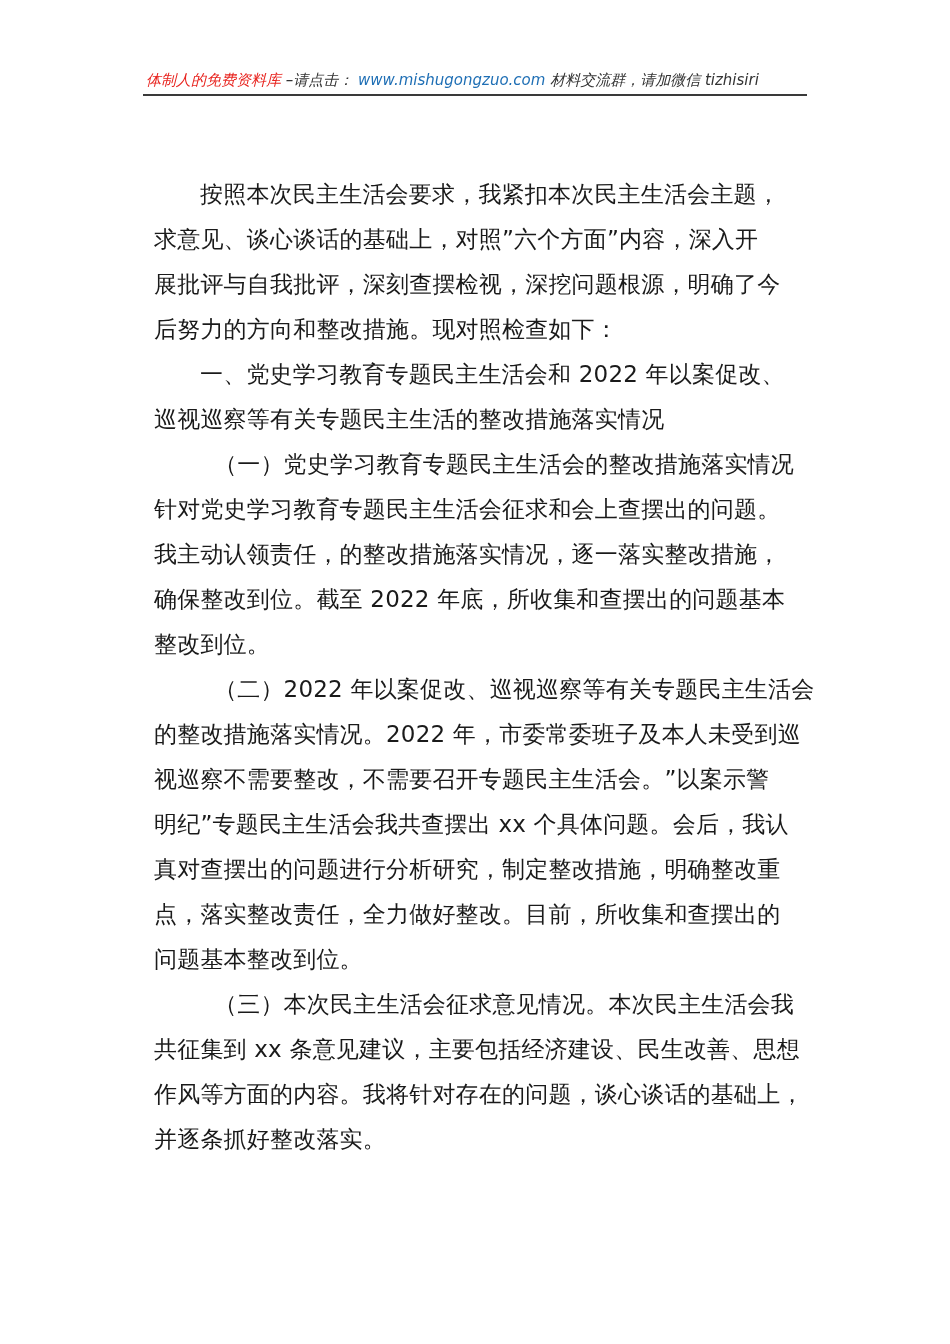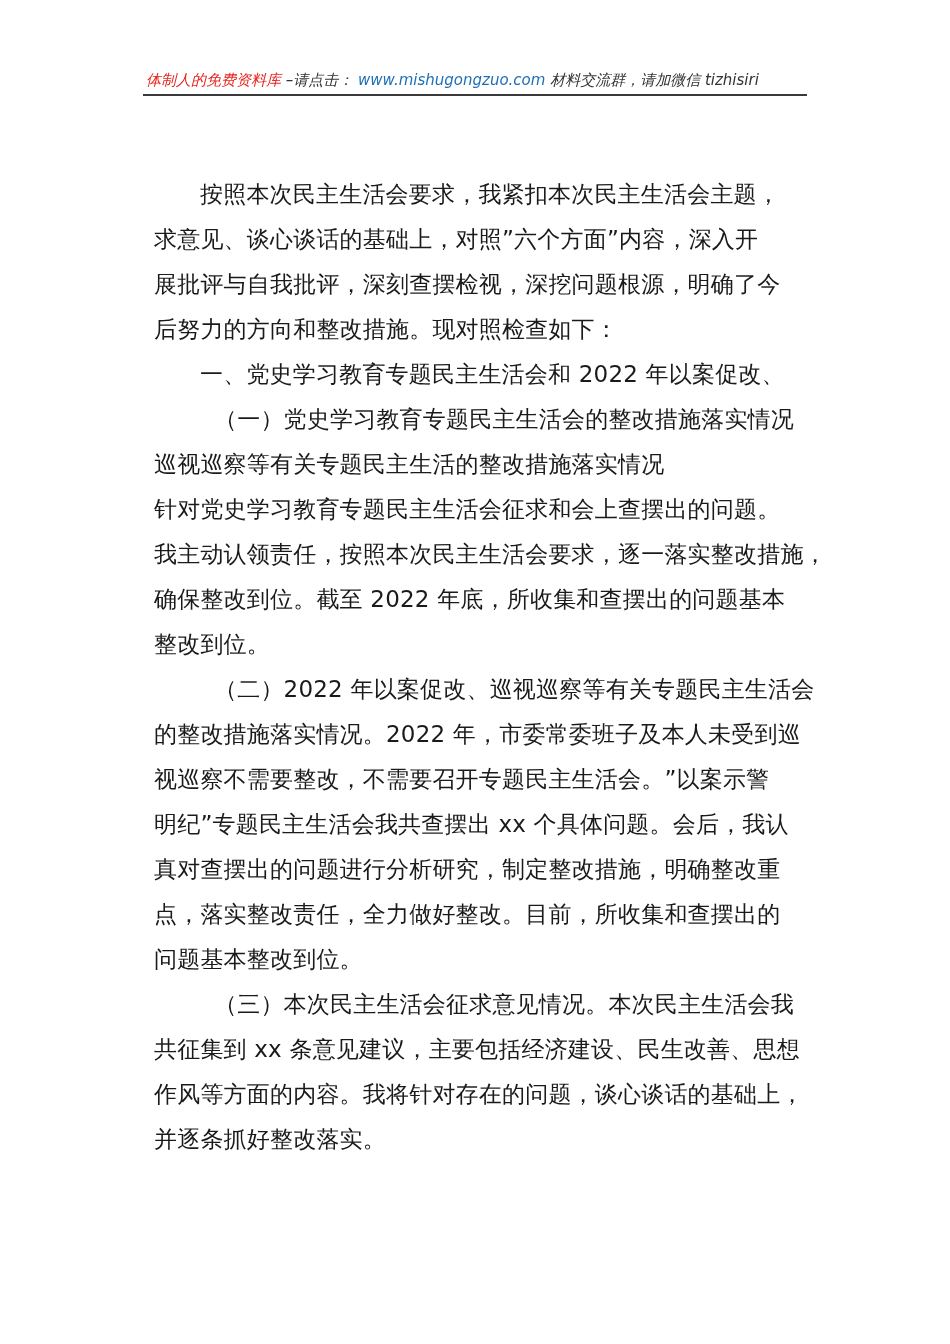--- a/index.html
+++ b/index.html
@@ -27,24 +27,24 @@
   <span class="tail">材料交流群，请加微信 tizhisiri</span>
 </div>
 <div class="header-rule"></div>
 
 <div class="body">
   <div class="line ind2">按照本次民主生活会要求，我紧扣本次民主生活会主题，</div>
   <div class="line">求意见、谈心谈话的基础上，对照”六个方面”内容，深入开</div>
   <div class="line">展批评与自我批评，深刻查摆检视，深挖问题根源，明确了今</div>
   <div class="line">后努力的方向和整改措施。现对照检查如下：</div>
   <div class="line ind2">一、党史学习教育专题民主生活会和 2022 年以案促改、</div>
+  <div class="line">巡视巡察等有关专题民主生活的整改措施落实情况</div>
   <div class="line ind3">（一）党史学习教育专题民主生活会的整改措施落实情况</div>
-  <div class="line">巡视巡察等有关专题民主生活的整改措施落实情况</div>
   <div class="line">针对党史学习教育专题民主生活会征求和会上查摆出的问题。</div>
-  <div class="line">我主动认领责任，按照本次民主生活会要求，逐一落实整改措施，</div>
+  <div class="line">我主动认领责任，的整改措施落实情况，逐一落实整改措施，</div>
   <div class="line">确保整改到位。截至 2022 年底，所收集和查摆出的问题基本</div>
   <div class="line">整改到位。</div>
   <div class="line ind3">（二）2022 年以案促改、巡视巡察等有关专题民主生活会</div>
   <div class="line">的整改措施落实情况。2022 年，市委常委班子及本人未受到巡</div>
   <div class="line">视巡察不需要整改，不需要召开专题民主生活会。”以案示警</div>
   <div class="line">明纪”专题民主生活会我共查摆出 xx 个具体问题。会后，我认</div>
   <div class="line">真对查摆出的问题进行分析研究，制定整改措施，明确整改重</div>
   <div class="line">点，落实整改责任，全力做好整改。目前，所收集和查摆出的</div>
   <div class="line">问题基本整改到位。</div>
   <div class="line ind3">（三）本次民主生活会征求意见情况。本次民主生活会我</div>

